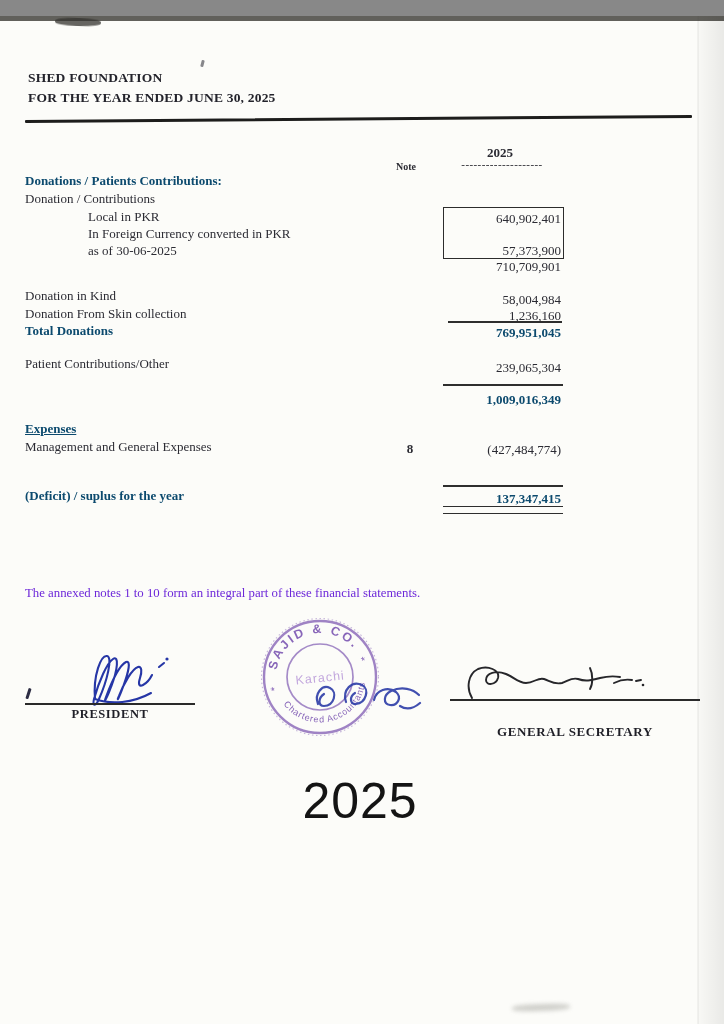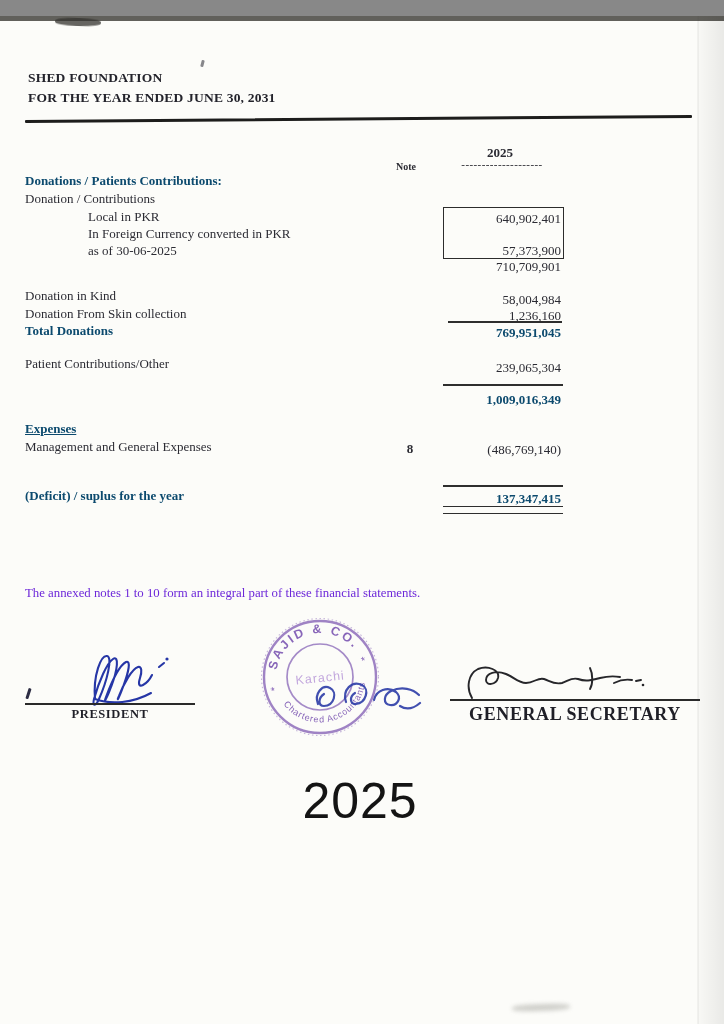--- a/index.html
+++ b/index.html
@@ -54,21 +54,21 @@
 
   .annexed{position:absolute;left:25px;top:570px;font-size:12.8px;color:#6d28d9;font-family:Liberation Serif, serif;}
 
   
   .sig-left{position:absolute;left:35px;top:625px;}
   .line-left{position:absolute;left:25px;top:687px;width:170px;height:1.8px;background:#2a2a2a;}
   .cap-left{position:absolute;left:25px;top:691px;width:170px;text-align:center;font-weight:bold;font-size:12.5px;letter-spacing:.6px;color:#1f1f27;}
   .lead-mark{position:absolute;left:27px;top:672px;width:2.5px;height:11px;background:#2d2d44;transform:rotate(18deg);border-radius:1px;}
   .sig-right{position:absolute;left:462px;top:642px;}
   .line-right{position:absolute;left:450px;top:683px;width:250px;height:1.8px;background:#2a2a2a;}
-  .cap-right{position:absolute;left:450px;top:688px;width:250px;text-align:center;font-weight:bold;font-size:18px;letter-spacing:.6px;color:#1f1f27;}
+  .cap-right{position:absolute;left:450px;top:708px;width:250px;text-align:center;font-weight:bold;font-size:13px;letter-spacing:.6px;color:#1f1f27;}
 
   .stamp{position:absolute;left:259px;top:600px;width:122px;height:122px;opacity:.85;}
   .sig-over{position:absolute;left:312px;top:644px;}
 
   .big-year{position:absolute;left:260px;top:756px;width:200px;text-align:center;
     font-family:"Liberation Sans", sans-serif;font-size:50px;letter-spacing:1px;color:#141414;}
   .scan-credit{position:absolute;left:523px;top:1004px;font-size:22px;color:#97978f;letter-spacing:.3px;white-space:nowrap;}
 </style>
 </head>
 <body>
@@ -77,21 +77,21 @@
 
   <div class="top-strip"></div>
   <div class="corner-smudge"></div>
   <div class="tiny-tick"></div>
   <div class="right-band"></div>
   <div class="right-edge-line"></div>
   <div class="foot-smudge"></div>
 
   <div class="hdr">
     <div>SHED FOUNDATION</div>
-    <div>FOR THE YEAR ENDED JUNE 30, 2031</div>
+    <div>FOR THE YEAR ENDED JUNE 30, 2025</div>
   </div>
   <div class="hdr-rule"></div>
 
   <div class="col-year">2025</div>
   <div class="col-year-div">--------------------</div>
   <div class="col-note">Note</div>
 
   <div class="lbl b y-heading">Donations / Patients Contributions:</div>
   <div class="lbl y-subheading">Donation / Contributions</div>
 
@@ -113,21 +113,21 @@
 
   <div class="lbl y-patient">Patient Contributions/Other</div>
   <div class="val y-patientv">239,065,304</div>
 
   <div class="rule rule-grand"></div>
   <div class="val b y-grandv">1,009,016,349</div>
 
   <div class="lbl b y-expenses">Expenses</div>
   <div class="lbl y-mgmt">Management and General Expenses</div>
   <div class="note-cell y-mgmtn">8</div>
-  <div class="val y-mgmtv">(486,769,140)</div>
+  <div class="val y-mgmtv">(427,484,774)</div>
 
   <div class="rule rule-deficit"></div>
   <div class="lbl b y-deficit">(Deficit) / suplus for the year</div>
   <div class="val b y-deficitv">137,347,415</div>
   <div class="dbl"></div>
 
   <div class="annexed">The annexed notes 1 to 10 form an integral part of these financial statements.</div>
 
   <svg class="sig-left" width="180" height="75" viewBox="0 0 180 75">
     <g fill="none" stroke="#2636a6" stroke-width="2.1" stroke-linecap="round">

